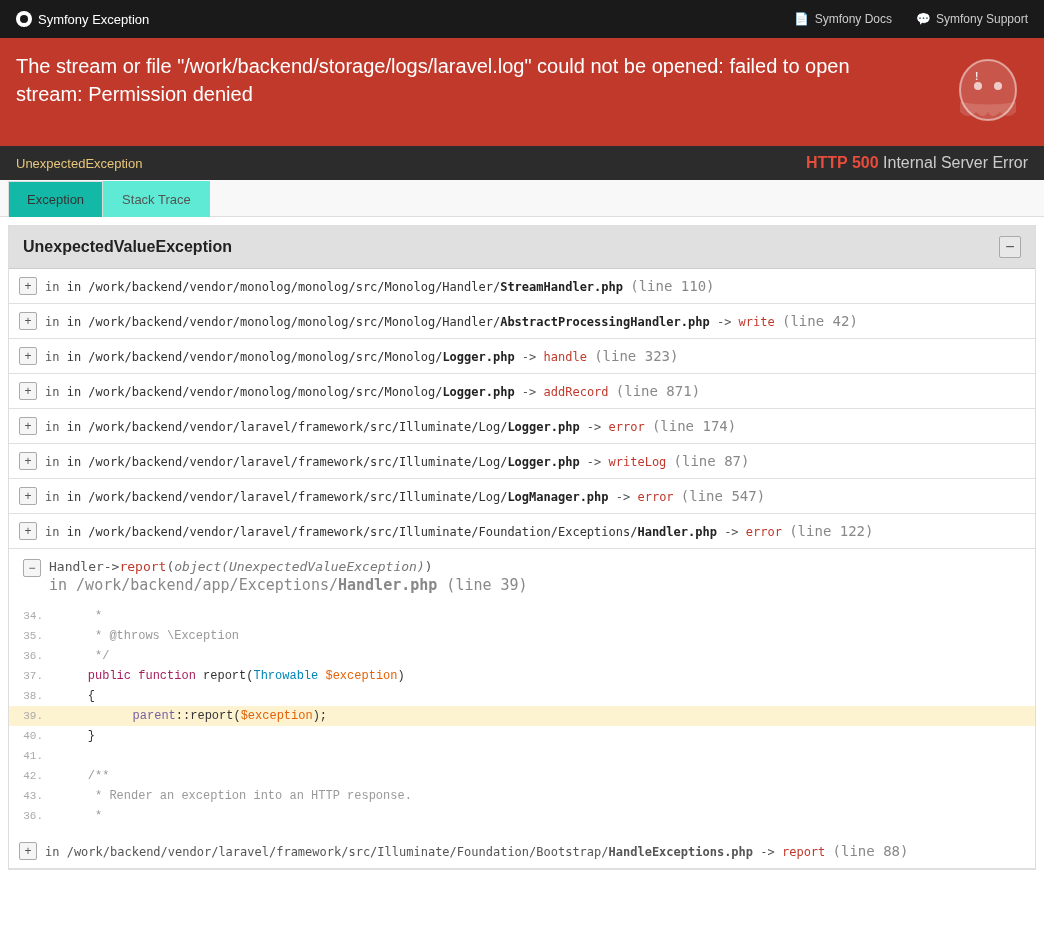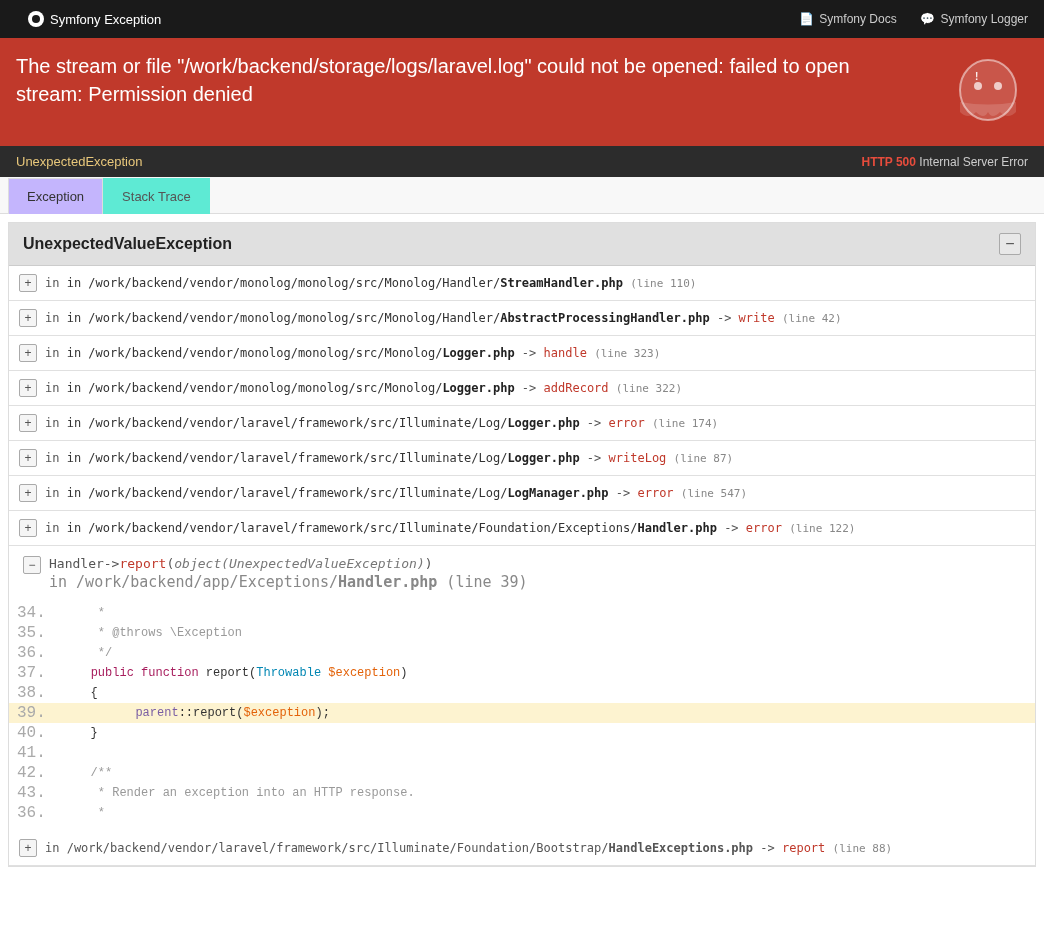--- a/index.html
+++ b/index.html
@@ -8,21 +8,21 @@
     
     .top-nav {
       background: #1a1a1a;
       color: #fff;
       display: flex;
       align-items: center;
       justify-content: space-between;
       padding: 0 16px;
       height: 38px;
     }
-    .top-nav-left { display: flex; align-items: center; gap: 6px; font-size: 13px; margin-left: 12px; }
+    .top-nav-left { display: flex; align-items: center; gap: 6px; font-size: 13px; }
     .top-nav-right { display: flex; align-items: center; gap: 24px; }
     .top-nav-link { color: #ccc; font-size: 12px; text-decoration: none; display: flex; align-items: center; gap: 5px; }
     .symfony-logo { width: 16px; height: 16px; background: #fff; border-radius: 50%; display: inline-flex; align-items: center; justify-content: center; }
 
     
     .error-header {
       background: #c0392b;
       color: #fff;
       padding: 14px 16px;
       display: flex;
@@ -41,21 +41,21 @@
     .sub-header {
       background: #2c2c2c;
       color: #fff;
       display: flex;
       align-items: center;
       justify-content: space-between;
       padding: 8px 16px;
       font-size: 12px;
     }
     .exception-type { color: #e8c77b; font-size: 13px; }
-    .http-status { font-size: 12px; padding-left: 20px; }
+    .http-status { font-size: 16px; padding-left: 20px; }
     .http-status .status-code { color: #e74c3c; font-weight: bold; }
     .http-status .status-text { color: #ccc; }
 
     
     .tabs {
       display: flex;
       border-bottom: 1px solid #ddd;
       padding: 0 8px;
       background: #f8f8f8;
     }
@@ -64,21 +64,21 @@
       cursor: pointer;
       border: 1px solid transparent;
       border-bottom: none;
       font-size: 13px;
       color: #555;
       background: #5eead4;
       position: relative;
       top: 1px;
     }
     .tab.active {
-      background: #c4b5fd;
+      background: #14b8a6;
       border-color: #ddd;
       border-bottom-color: #fff;
       color: #333;
       font-weight: 500;
     }
 
     
     .exception-section {
       background: #0f172a;
       border: 1px solid #ddd;
@@ -130,21 +130,21 @@
       justify-content: center;
       font-size: 12px;
       color: #555;
       flex-shrink: 0;
       border-radius: 2px;
     }
     .frame-path { font-size: 12px; color: #555; font-family: monospace; }
     .frame-path .path-base { color: #333; }
     .frame-path .path-file { color: #222; font-weight: bold; }
     .frame-path .frame-method { color: #c0392b; }
-    .frame-path .frame-line { color: #888; font-size: 11px; }
+    .frame-path .frame-line { color: #888; font-size: 14px; }
 
     
     .stack-frame-expanded {
       background: #fff;
     }
     .frame-expanded-header {
       padding: 10px 14px 4px 14px;
       display: flex;
       align-items: flex-start;
       gap: 8px;
@@ -160,21 +160,21 @@
       min-height: 20px;
     }
     .code-line.highlighted { background: #fdf3d0; gap: 16px; }
     .line-num {
       color: #aaa;
       min-width: 50px;
       text-align: right;
       padding-right: 16px;
       padding-left: 8px;
       user-select: none;
-      font-size: 16px;
+      font-size: 11px;
       line-height: 20px;
     }
     .line-code {
       flex: 1;
       padding-right: 8px;
       white-space: pre;
       line-height: 20px;
       font-size: 12px;
       color: #333;
     }
@@ -204,21 +204,21 @@
     </div>
     <span>Symfony Exception</span>
   </div>
   <div class="top-nav-right">
     <a class="top-nav-link">
       <span>📄</span>
       <span>Symfony Docs</span>
     </a>
     <a class="top-nav-link">
       <span>💬</span>
-      <span>Symfony Logger</span>
+      <span>Symfony Support</span>
     </a>
   </div>
 </div>
 
 <div class="error-header">
   <div class="error-message">The stream or file "/work/backend/storage/logs/laravel.log" could not be opened: failed to open stream: Permission denied</div>
   <div class="exception-ghost">
     <svg viewBox="0 0 80 80" xmlns="http://www.w3.org/2000/svg">
       <ellipse cx="40" cy="38" rx="28" ry="30" fill="rgba(255,255,255,0.15)" stroke="rgba(255,255,255,0.5)" stroke-width="2"></ellipse>
       <circle cx="30" cy="34" r="4" fill="rgba(255,255,255,0.7)"></circle>
@@ -270,21 +270,21 @@
       <div class="frame-toggle">+</div>
       <span class="frame-path">
         in <span class="path-base">in /work/backend/vendor/monolog/monolog/src/Monolog/</span><span class="path-file">Logger.php</span> -&gt; <span class="frame-method">handle</span> <span class="frame-line">(line 323)</span>
       </span>
     </div>
   </div>
       <div class="stack-frame">
     <div class="stack-frame-collapsed">
       <div class="frame-toggle">+</div>
       <span class="frame-path">
-        in <span class="path-base">in /work/backend/vendor/monolog/monolog/src/Monolog/</span><span class="path-file">Logger.php</span> -&gt; <span class="frame-method">addRecord</span> <span class="frame-line">(line 322)</span>
+        in <span class="path-base">in /work/backend/vendor/monolog/monolog/src/Monolog/</span><span class="path-file">Logger.php</span> -&gt; <span class="frame-method">addRecord</span> <span class="frame-line">(line 871)</span>
       </span>
     </div>
   </div>
       <div class="stack-frame">
     <div class="stack-frame-collapsed">
       <div class="frame-toggle">+</div>
       <span class="frame-path">
         in <span class="path-base">in /work/backend/vendor/laravel/framework/src/Illuminate/Log/</span><span class="path-file">Logger.php</span> -&gt; <span class="frame-method">error</span> <span class="frame-line">(line 174)</span>
       </span>
     </div>

